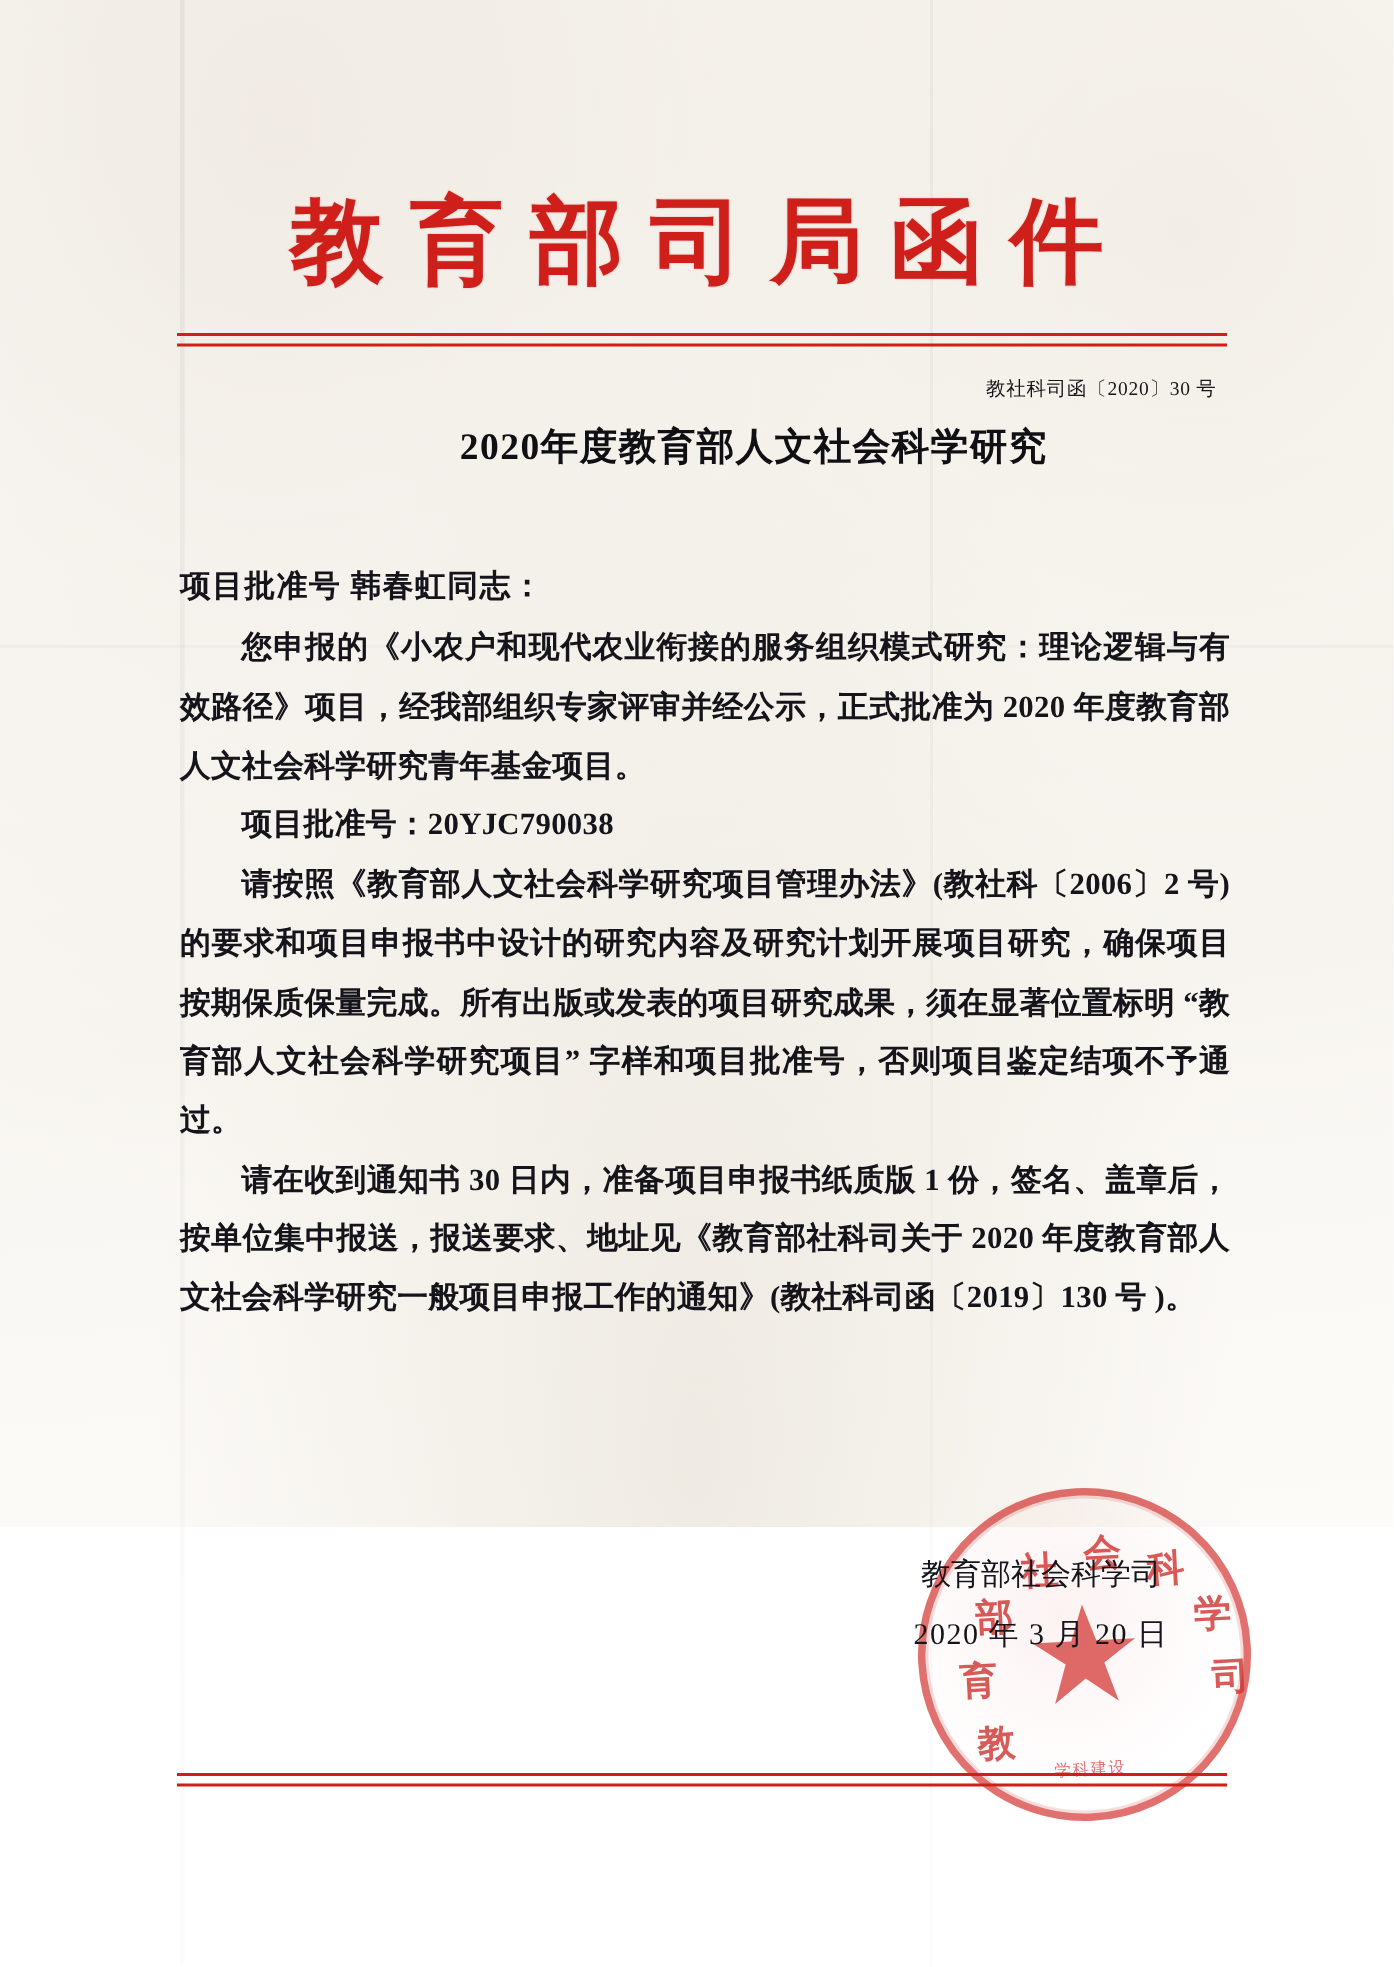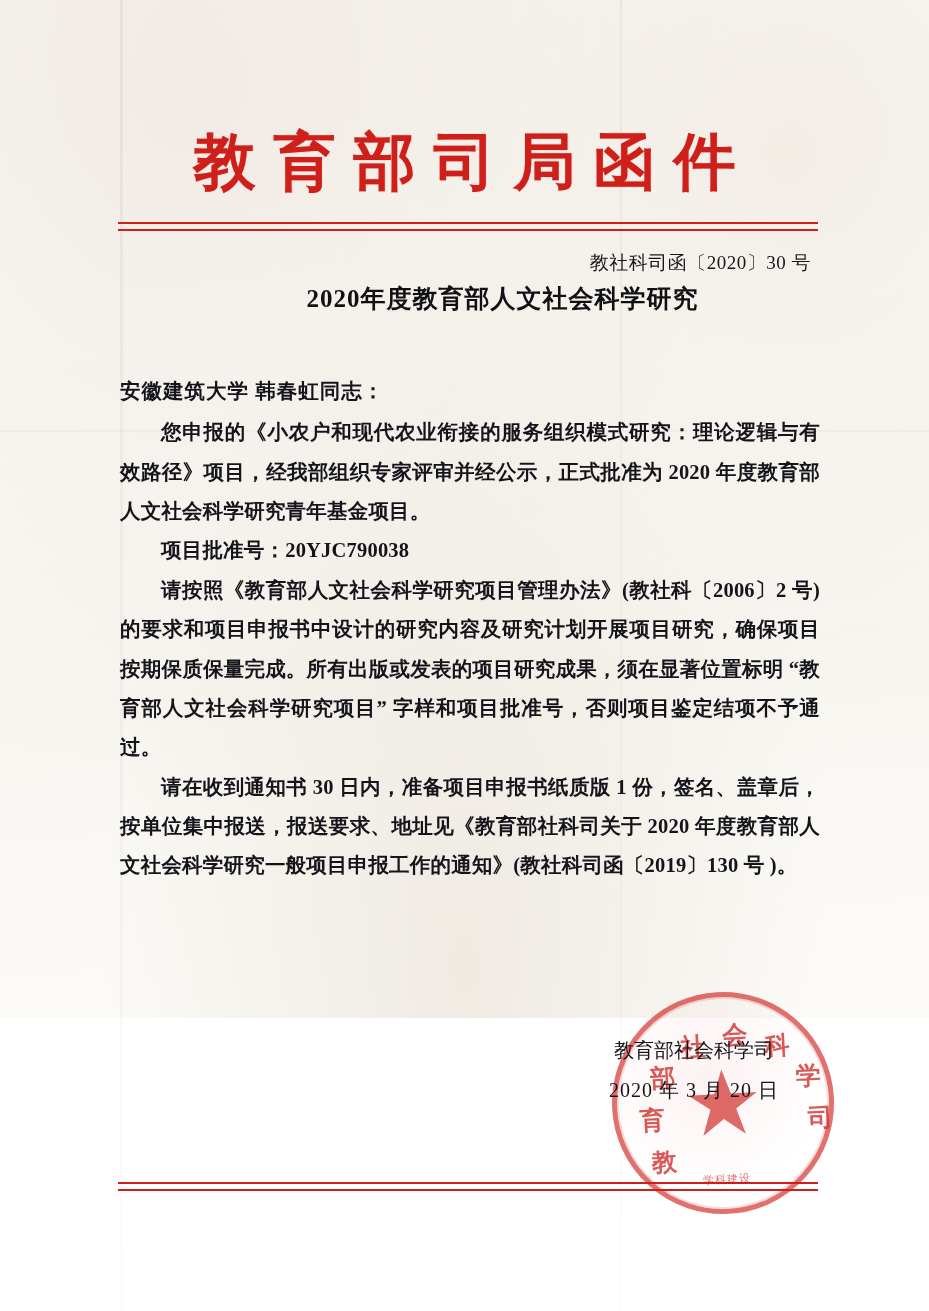--- a/index.html
+++ b/index.html
@@ -73,21 +73,21 @@
     width: 700px;
     height: 5px;
     border-top: 2px solid #cf1f1a;
     border-bottom: 2px solid #cf1f1a;
   }
 
   .doc-number {
     position: absolute;
     right: 118px;
     top: 250px;
-    font-size: 19px;
+    font-size: 13px;
     color: #16161a;
     letter-spacing: 0.5px;
   }
 
   .title-block {
     position: absolute;
     left: 0;
     top: 280px;
     width: 929px;
     text-align: center;
@@ -211,21 +211,21 @@
 
     <div class="rule-top"></div>
 
     <div class="doc-number">教社科司函〔2020〕30 号</div>
 
     <div class="title-block">
       <div>2020年度教育部人文社会科学研究</div>
     </div>
 
     <div class="body-block">
-      <p class="salutation">安徽建筑大学  韩春虹同志：</p>
+      <p class="salutation">项目批准号  韩春虹同志：</p>
       <p class="para indent">您申报的《小农户和现代农业衔接的服务组织模式研究：理论逻辑与有效路径》项目，经我部组织专家评审并经公示，正式批准为 2020 年度教育部人文社会科学研究青年基金项目。</p>
       <p class="para indent">项目批准号：20YJC790038</p>
       <p class="para indent">请按照《教育部人文社会科学研究项目管理办法》(教社科〔2006〕2 号)的要求和项目申报书中设计的研究内容及研究计划开展项目研究，确保项目按期保质保量完成。所有出版或发表的项目研究成果，须在显著位置标明 “教育部人文社会科学研究项目” 字样和项目批准号，否则项目鉴定结项不予通过。</p>
       <p class="para indent">请在收到通知书 30 日内，准备项目申报书纸质版 1 份，签名、盖章后，按单位集中报送，报送要求、地址见《教育部社科司关于 2020 年度教育部人文社会科学研究一般项目申报工作的通知》(教社科司函〔2019〕130 号 )。</p>
     </div>
 
     <div class="sig-block">
       <div>教育部社会科学司</div>
       <div class="sig-date">2020 年 3 月 20 日</div>
     </div>

